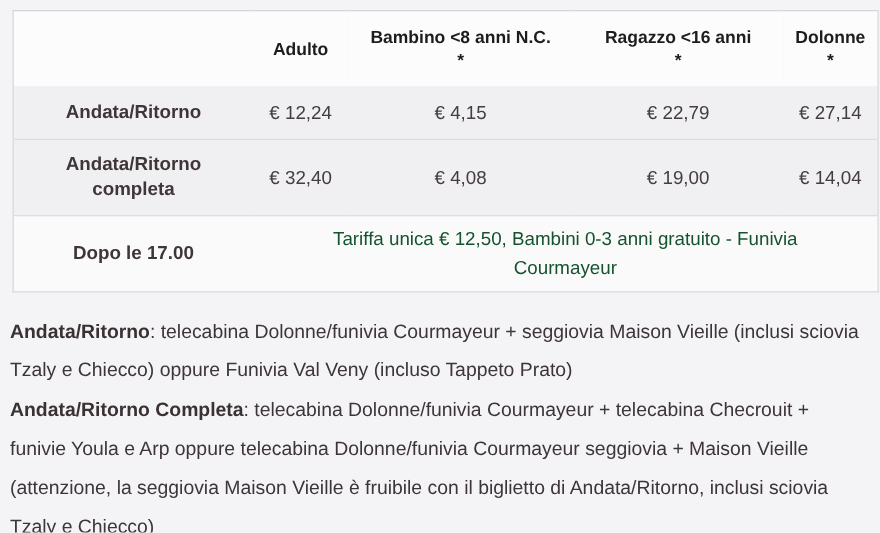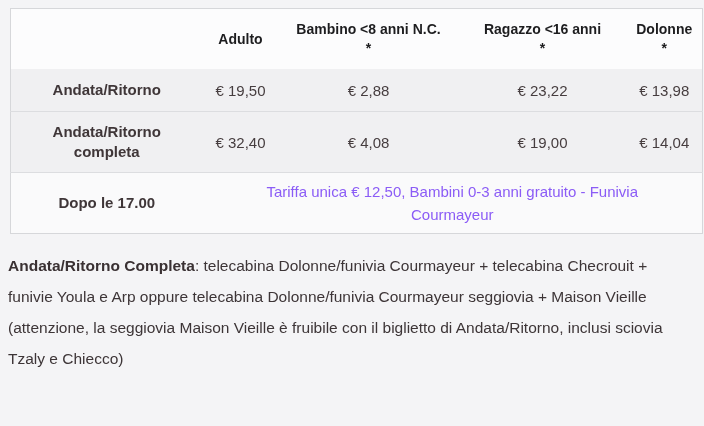--- a/index.html
+++ b/index.html
@@ -61,21 +61,21 @@
   }
   tr.row-rt td { height: 34px; }
   tr.row-rtc td { height: 52px; }
   tr.after-row {
     background: #fafafb;
     margin-top: 32px;
   }
   tr.after-row td { height: 52px; }
   td.after-text {
     font-size: 15px;
-    color: #8b5cf6;
+    color: #14532d;
     white-space: pre-line;
     line-height: 1.55;
   }
   .notes {
     margin: 16px 9px 0 8px;
   }
   .notes p {
     margin: 0 0 1px 0;
     font-size: 15.5px;
     line-height: 31px;
@@ -104,36 +104,37 @@
       <th>Bambino &lt;8 anni N.C.
 *</th>
       <th>Ragazzo &lt;16 anni
 *</th>
       <th>Dolonne *</th>
     </tr>
   </thead>
   <tbody>
     <tr class="price-row row-rt">
       <td class="row-label">Andata/Ritorno</td>
-      <td class="price-cell">€ 19,50</td>
-      <td class="price-cell">€ 2,88</td>
-      <td class="price-cell">€ 23,22</td>
-      <td class="price-cell">€ 13,98</td>
+      <td class="price-cell">€ 12,24</td>
+      <td class="price-cell">€ 4,15</td>
+      <td class="price-cell">€ 22,79</td>
+      <td class="price-cell">€ 27,14</td>
     </tr>
     <tr class="price-row row-rtc">
       <td class="row-label">Andata/Ritorno
 completa</td>
       <td class="price-cell">€ 32,40</td>
       <td class="price-cell">€ 4,08</td>
       <td class="price-cell">€ 19,00</td>
       <td class="price-cell">€ 14,04</td>
     </tr>
     <tr class="after-row">
       <td class="row-label">Dopo le 17.00</td>
       <td class="after-text" colspan="4">Tariffa unica € 12,50, Bambini 0-3 anni gratuito - Funivia
 Courmayeur</td>
     </tr>
   </tbody>
 </table>
 
 <div class="notes">
+  <p><strong>Andata/Ritorno</strong><span>: telecabina Dolonne/funivia Courmayeur + seggiovia Maison Vieille (inclusi sciovia Tzaly e Chiecco) oppure Funivia Val Veny (incluso Tappeto Prato)</span></p>
   <p><strong>Andata/Ritorno Completa</strong><span>: telecabina Dolonne/funivia Courmayeur + telecabina Checrouit + funivie Youla e Arp oppure telecabina Dolonne/funivia Courmayeur seggiovia + Maison Vieille (attenzione, la seggiovia Maison Vieille è fruibile con il biglietto di Andata/Ritorno, inclusi sciovia Tzaly e Chiecco)</span></p>
 </div>
 
 </body></html>

